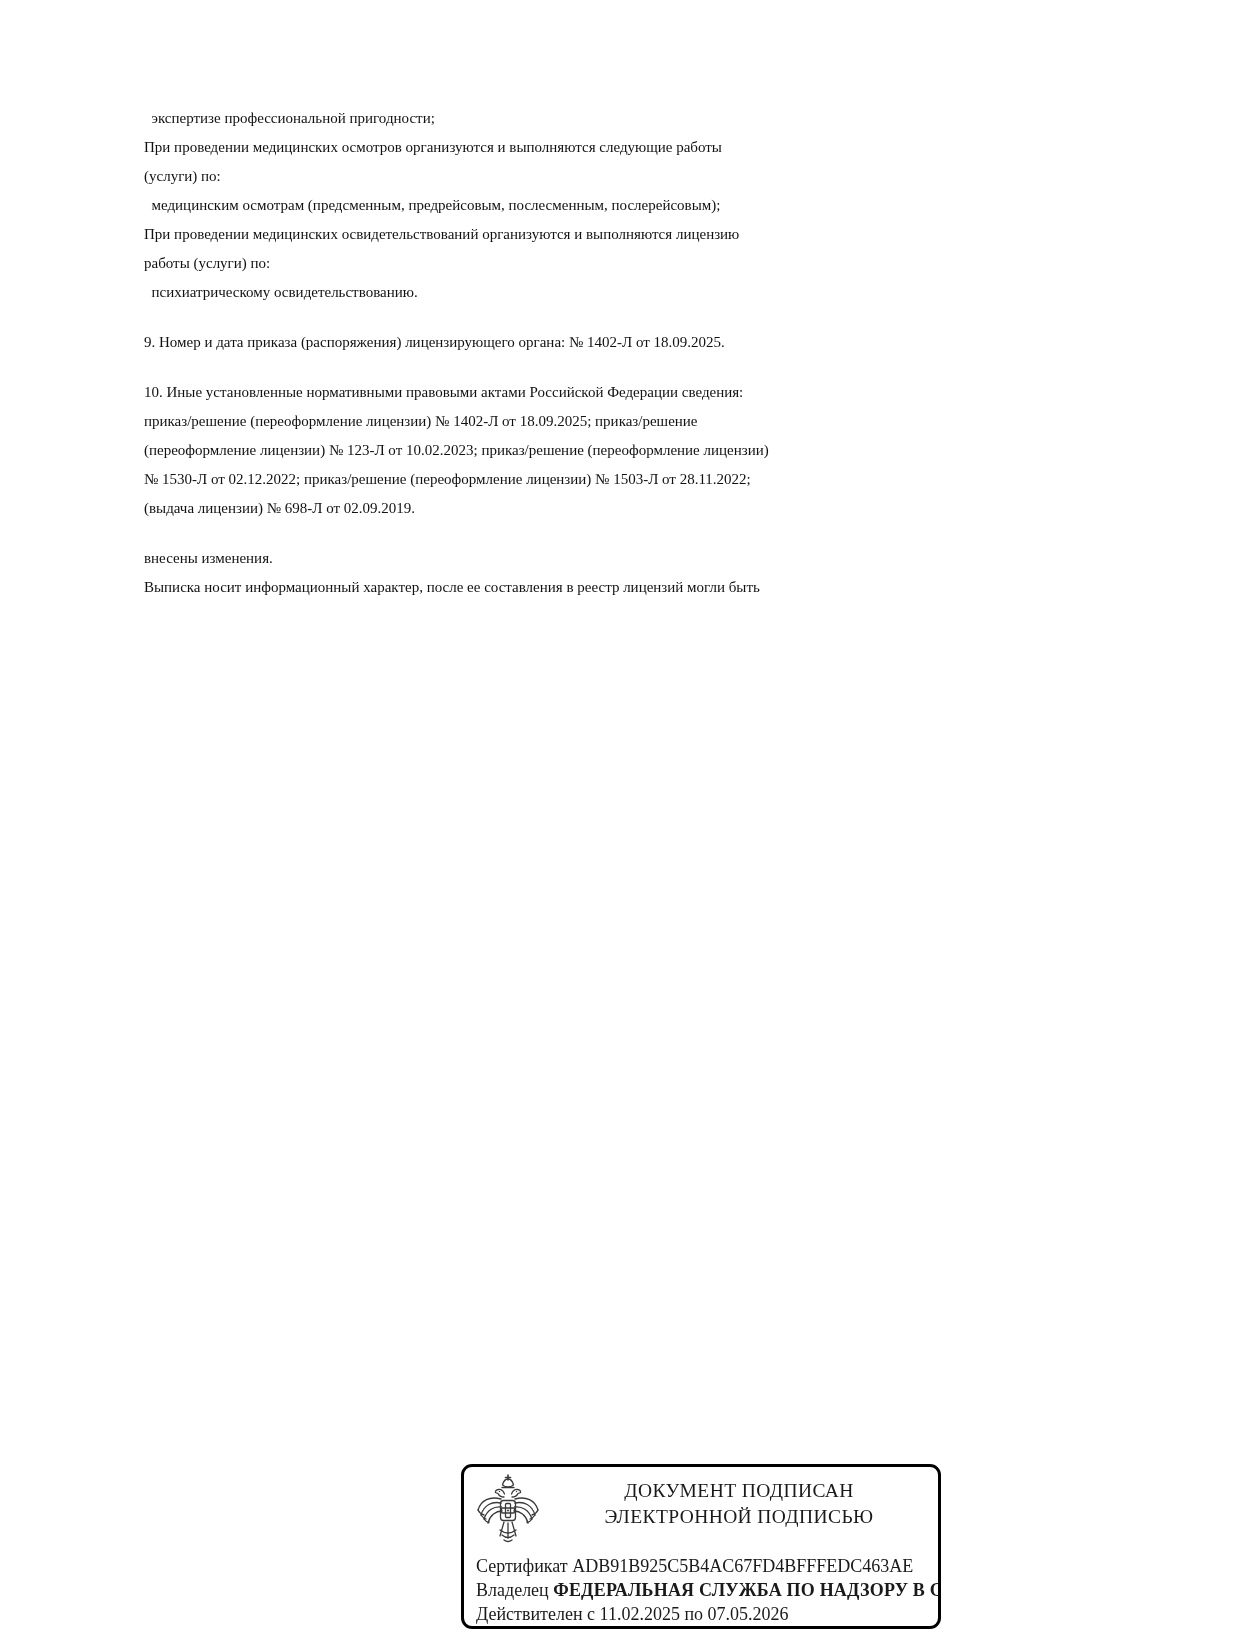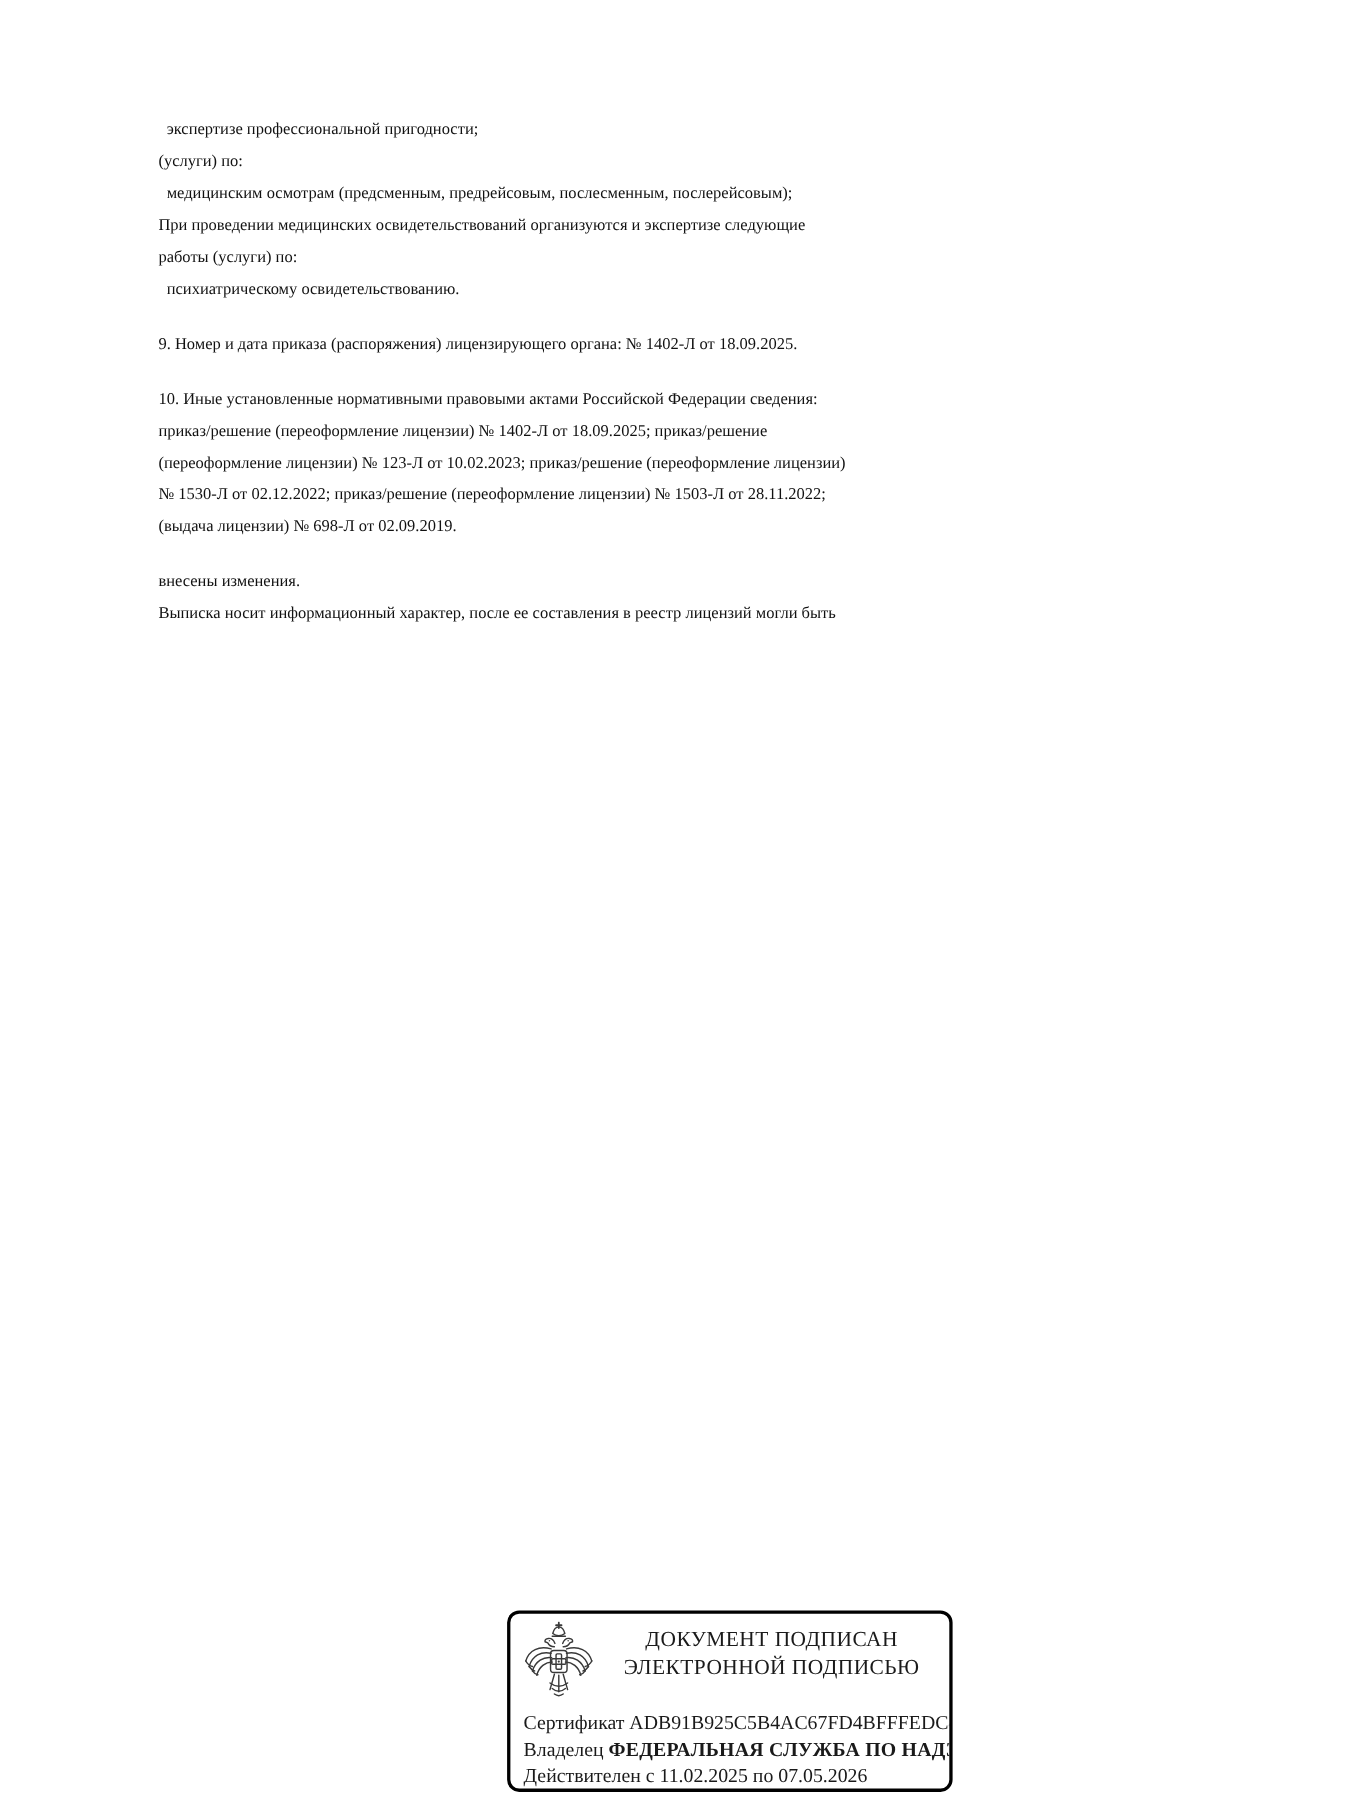--- a/index.html
+++ b/index.html
@@ -28,21 +28,21 @@
   .para + .para { margin-top: 21px; }
   .line {
     white-space: pre;
     min-height: 29px;
   }
   
   .stamp {
     position: absolute;
     left: 461px;
     top: 1464px;
-    width: 405px;
+    width: 480px;
     height: 165px;
     box-sizing: border-box;
     border: 3px solid #000000;
     border-radius: 11px;
     background: #ffffff;
     overflow: hidden;
   }
   .stamp-emblem {
     position: absolute;
     left: 12px;
@@ -75,23 +75,24 @@
 </style>
 </head>
 <body>
 
 <div class="page">
 
   <div class="doc-text">
 
     <div class="para">
       <div class="line">  экспертизе профессиональной пригодности;</div>
+      <div class="line">При проведении медицинских осмотров организуются и выполняются следующие работы</div>
       <div class="line">(услуги) по:</div>
       <div class="line">  медицинским осмотрам (предсменным, предрейсовым, послесменным, послерейсовым);</div>
-      <div class="line">При проведении медицинских освидетельствований организуются и экспертизе следующие</div>
+      <div class="line">При проведении медицинских освидетельствований организуются и выполняются лицензию</div>
       <div class="line">работы (услуги) по:</div>
       <div class="line">  психиатрическому освидетельствованию.</div>
     </div>
 
     <div class="para">
       <div class="line">9. Номер и дата приказа (распоряжения) лицензирующего органа: № 1402-Л от 18.09.2025.</div>
     </div>
 
     <div class="para">
       <div class="line">10. Иные установленные нормативными правовыми актами Российской Федерации сведения:</div>

